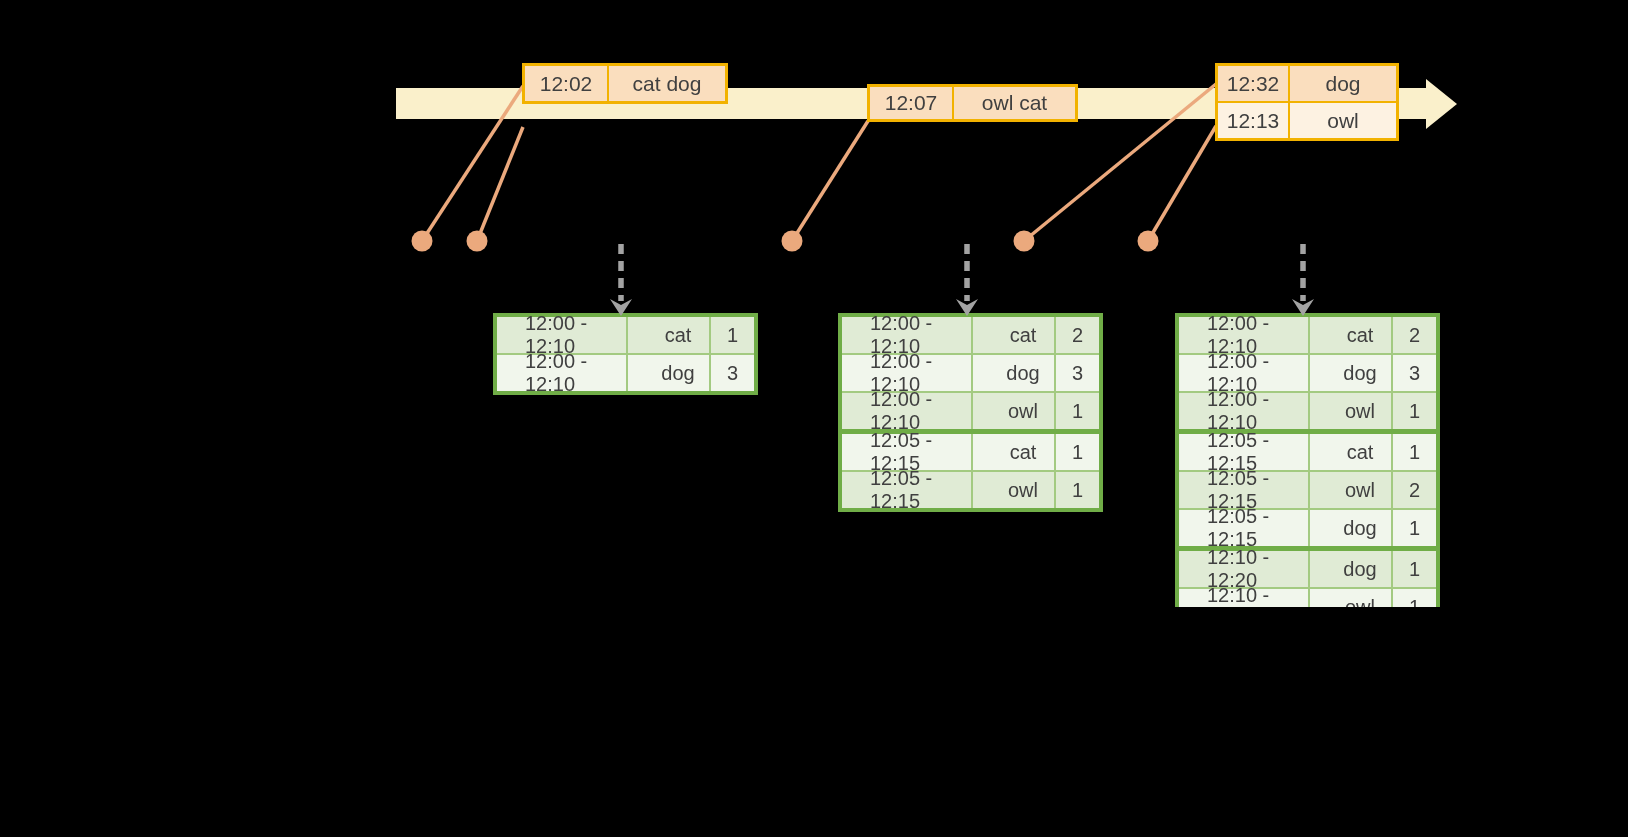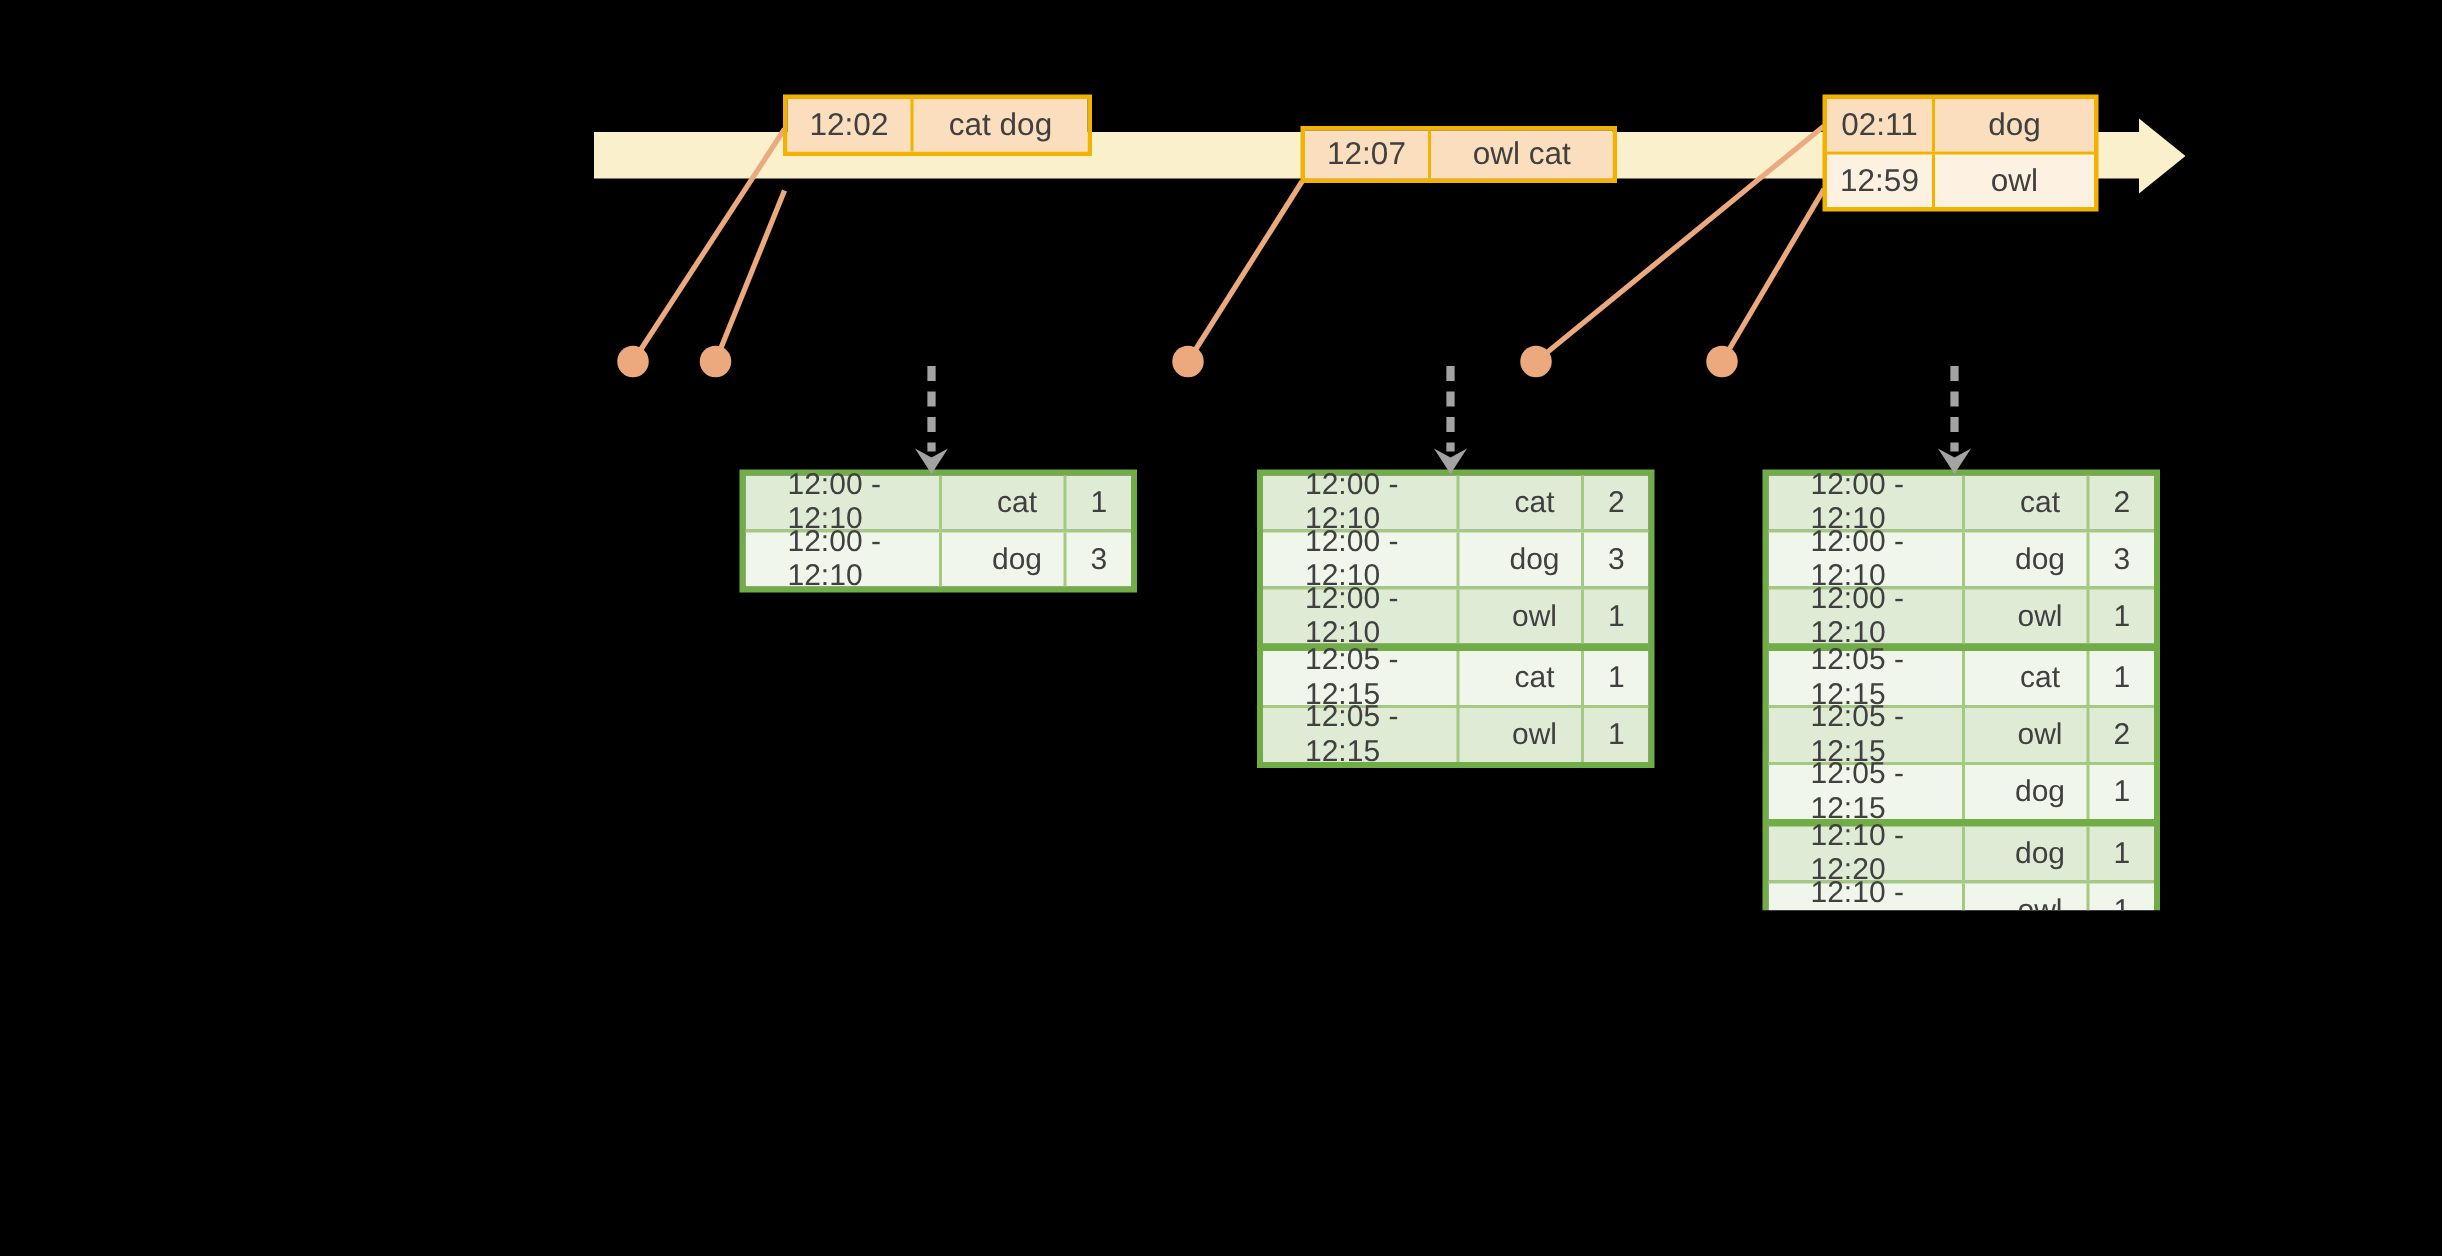--- a/index.html
+++ b/index.html
@@ -94,25 +94,25 @@
       </div>
     </div>
   <div class="event-table single" style="left:867px;top:84px;width:205px;--timecol:82px">
       <div class="ev-row rowa">
         <div class="ev-cell ev-time">12:07</div>
         <div class="ev-cell ev-words">owl cat</div>
       </div>
     </div>
   <div class="event-table" style="left:1215px;top:63px;width:178px;--timecol:70px">
       <div class="ev-row rowa">
-        <div class="ev-cell ev-time">02:11</div>
+        <div class="ev-cell ev-time">12:32</div>
         <div class="ev-cell ev-words">dog</div>
       </div>
       <div class="ev-row rowb">
-        <div class="ev-cell ev-time">12:59</div>
+        <div class="ev-cell ev-time">12:13</div>
         <div class="ev-cell ev-words">owl</div>
       </div>
     </div>
 
   <div class="result-table" style="left:493px;top:313px;width:257px">
       <div class="r-row rowa">
         <div class="r-cell r-window">12:00 - 12:10</div>
         <div class="r-cell r-word">cat</div>
         <div class="r-cell r-count">1</div>
       </div>

